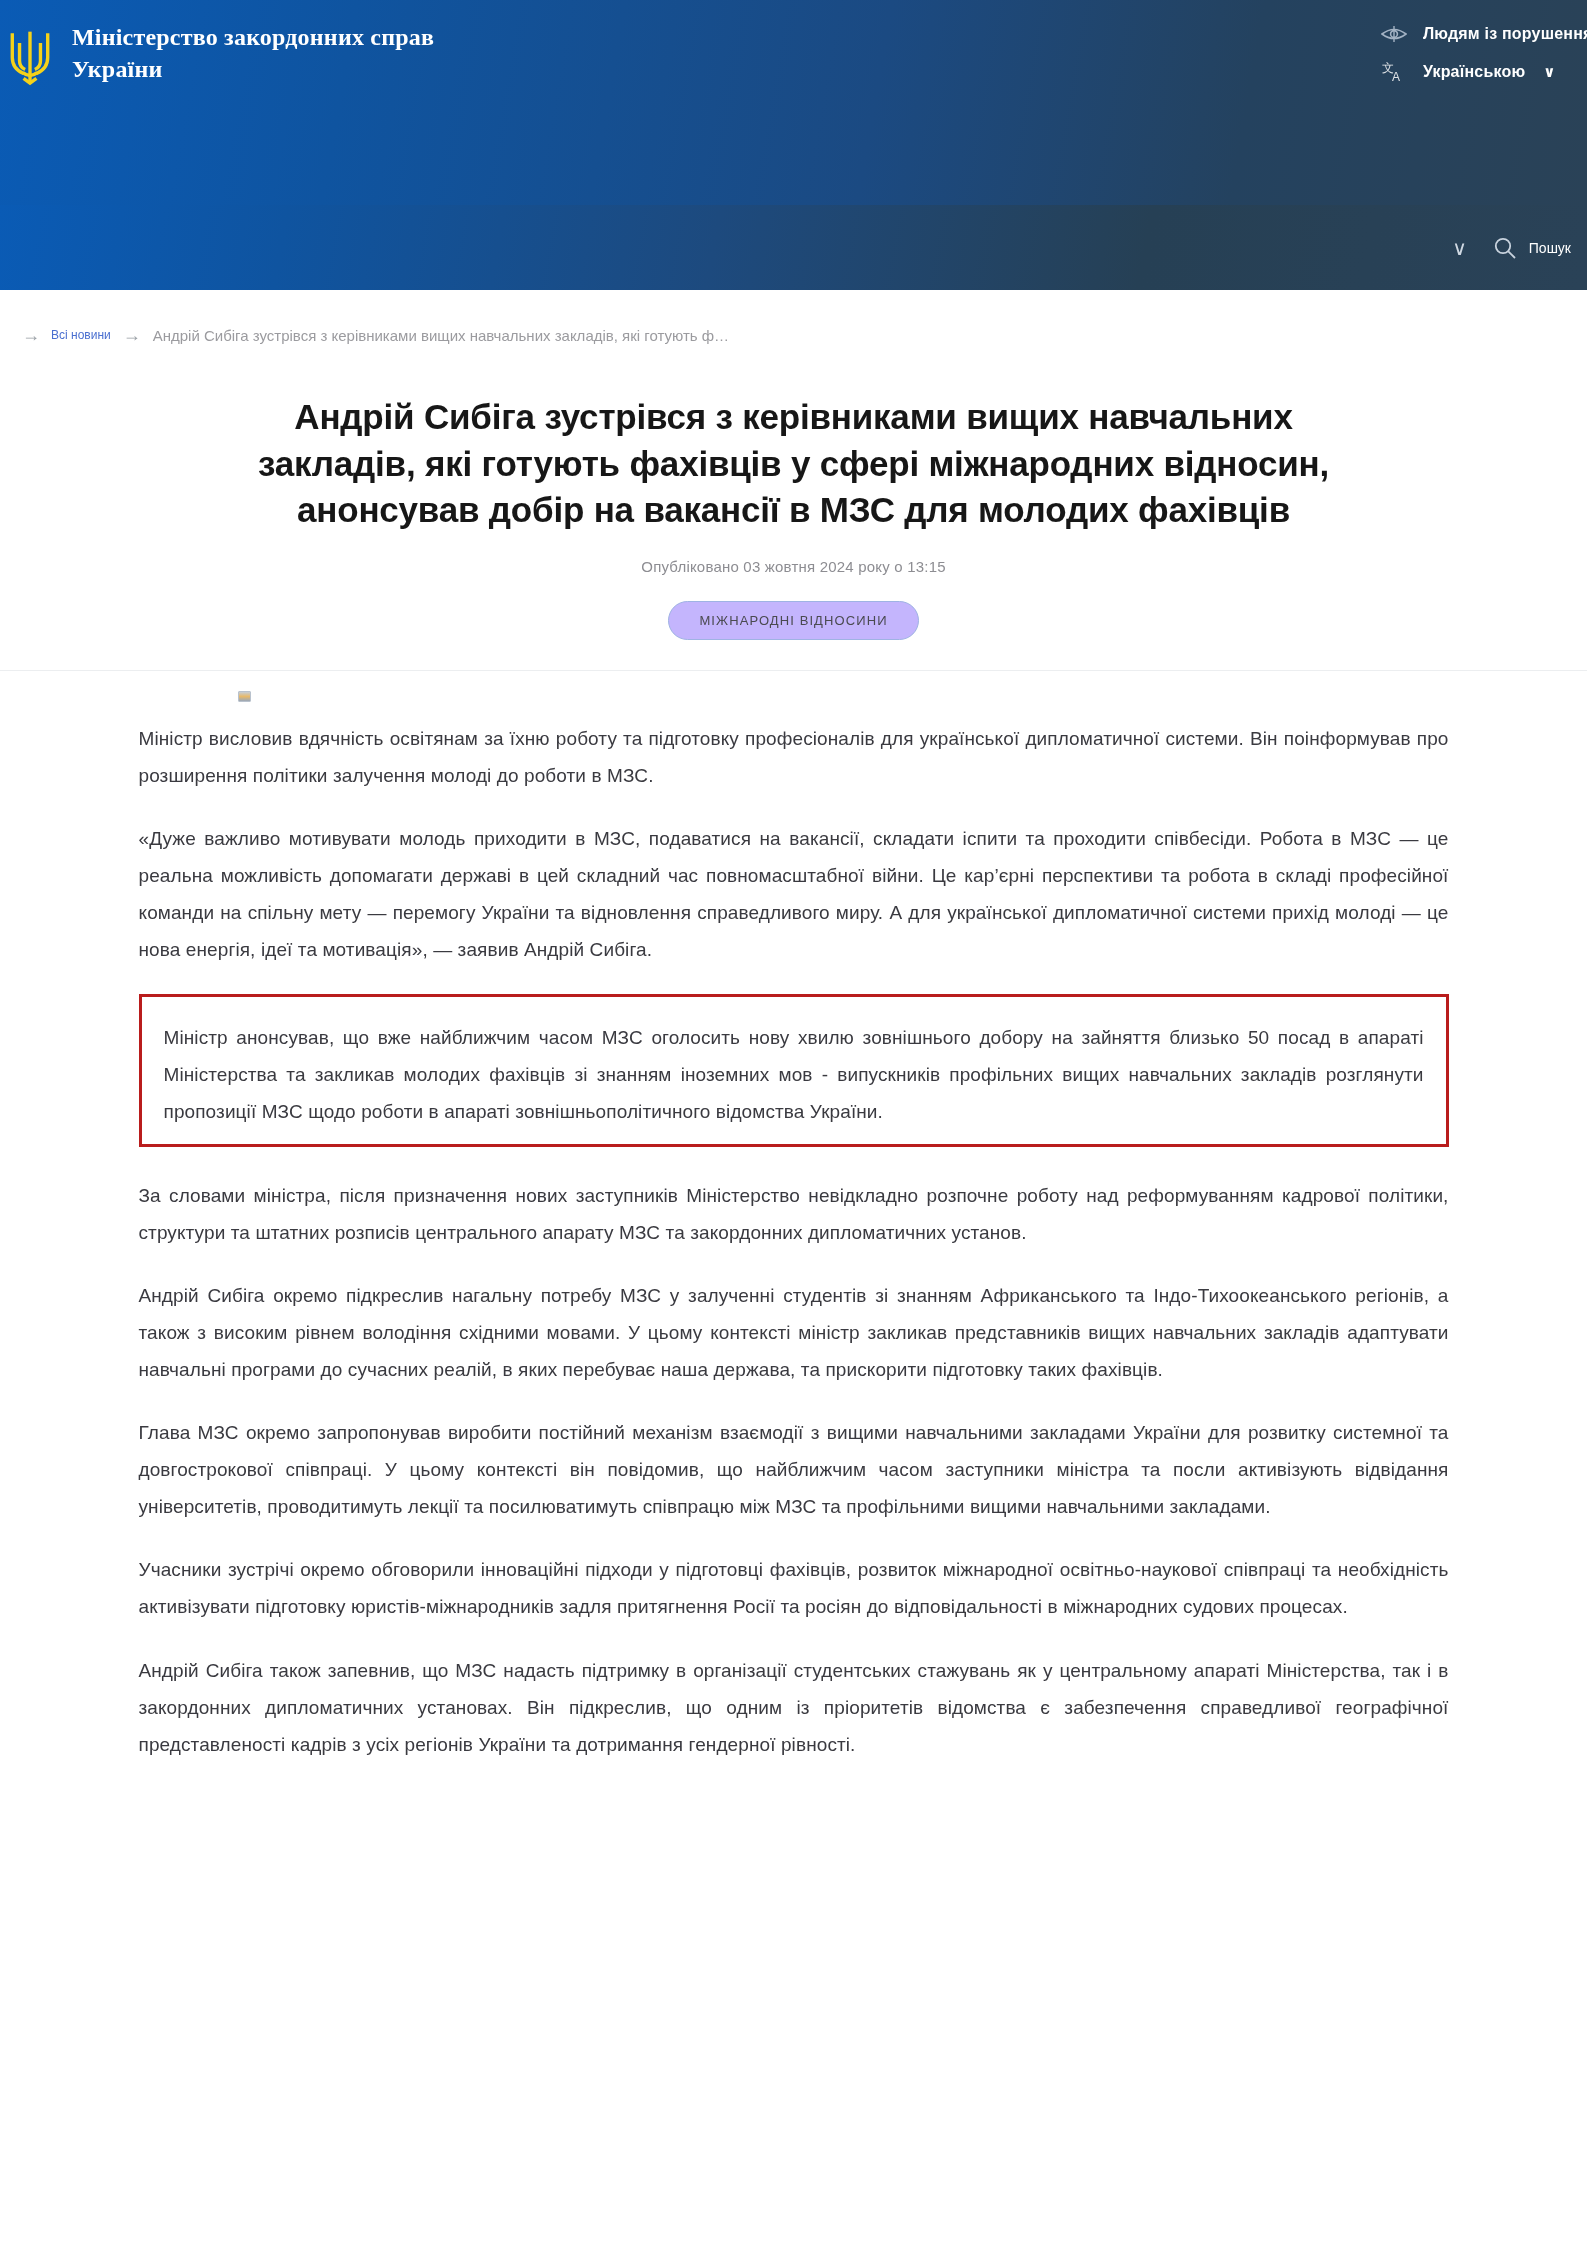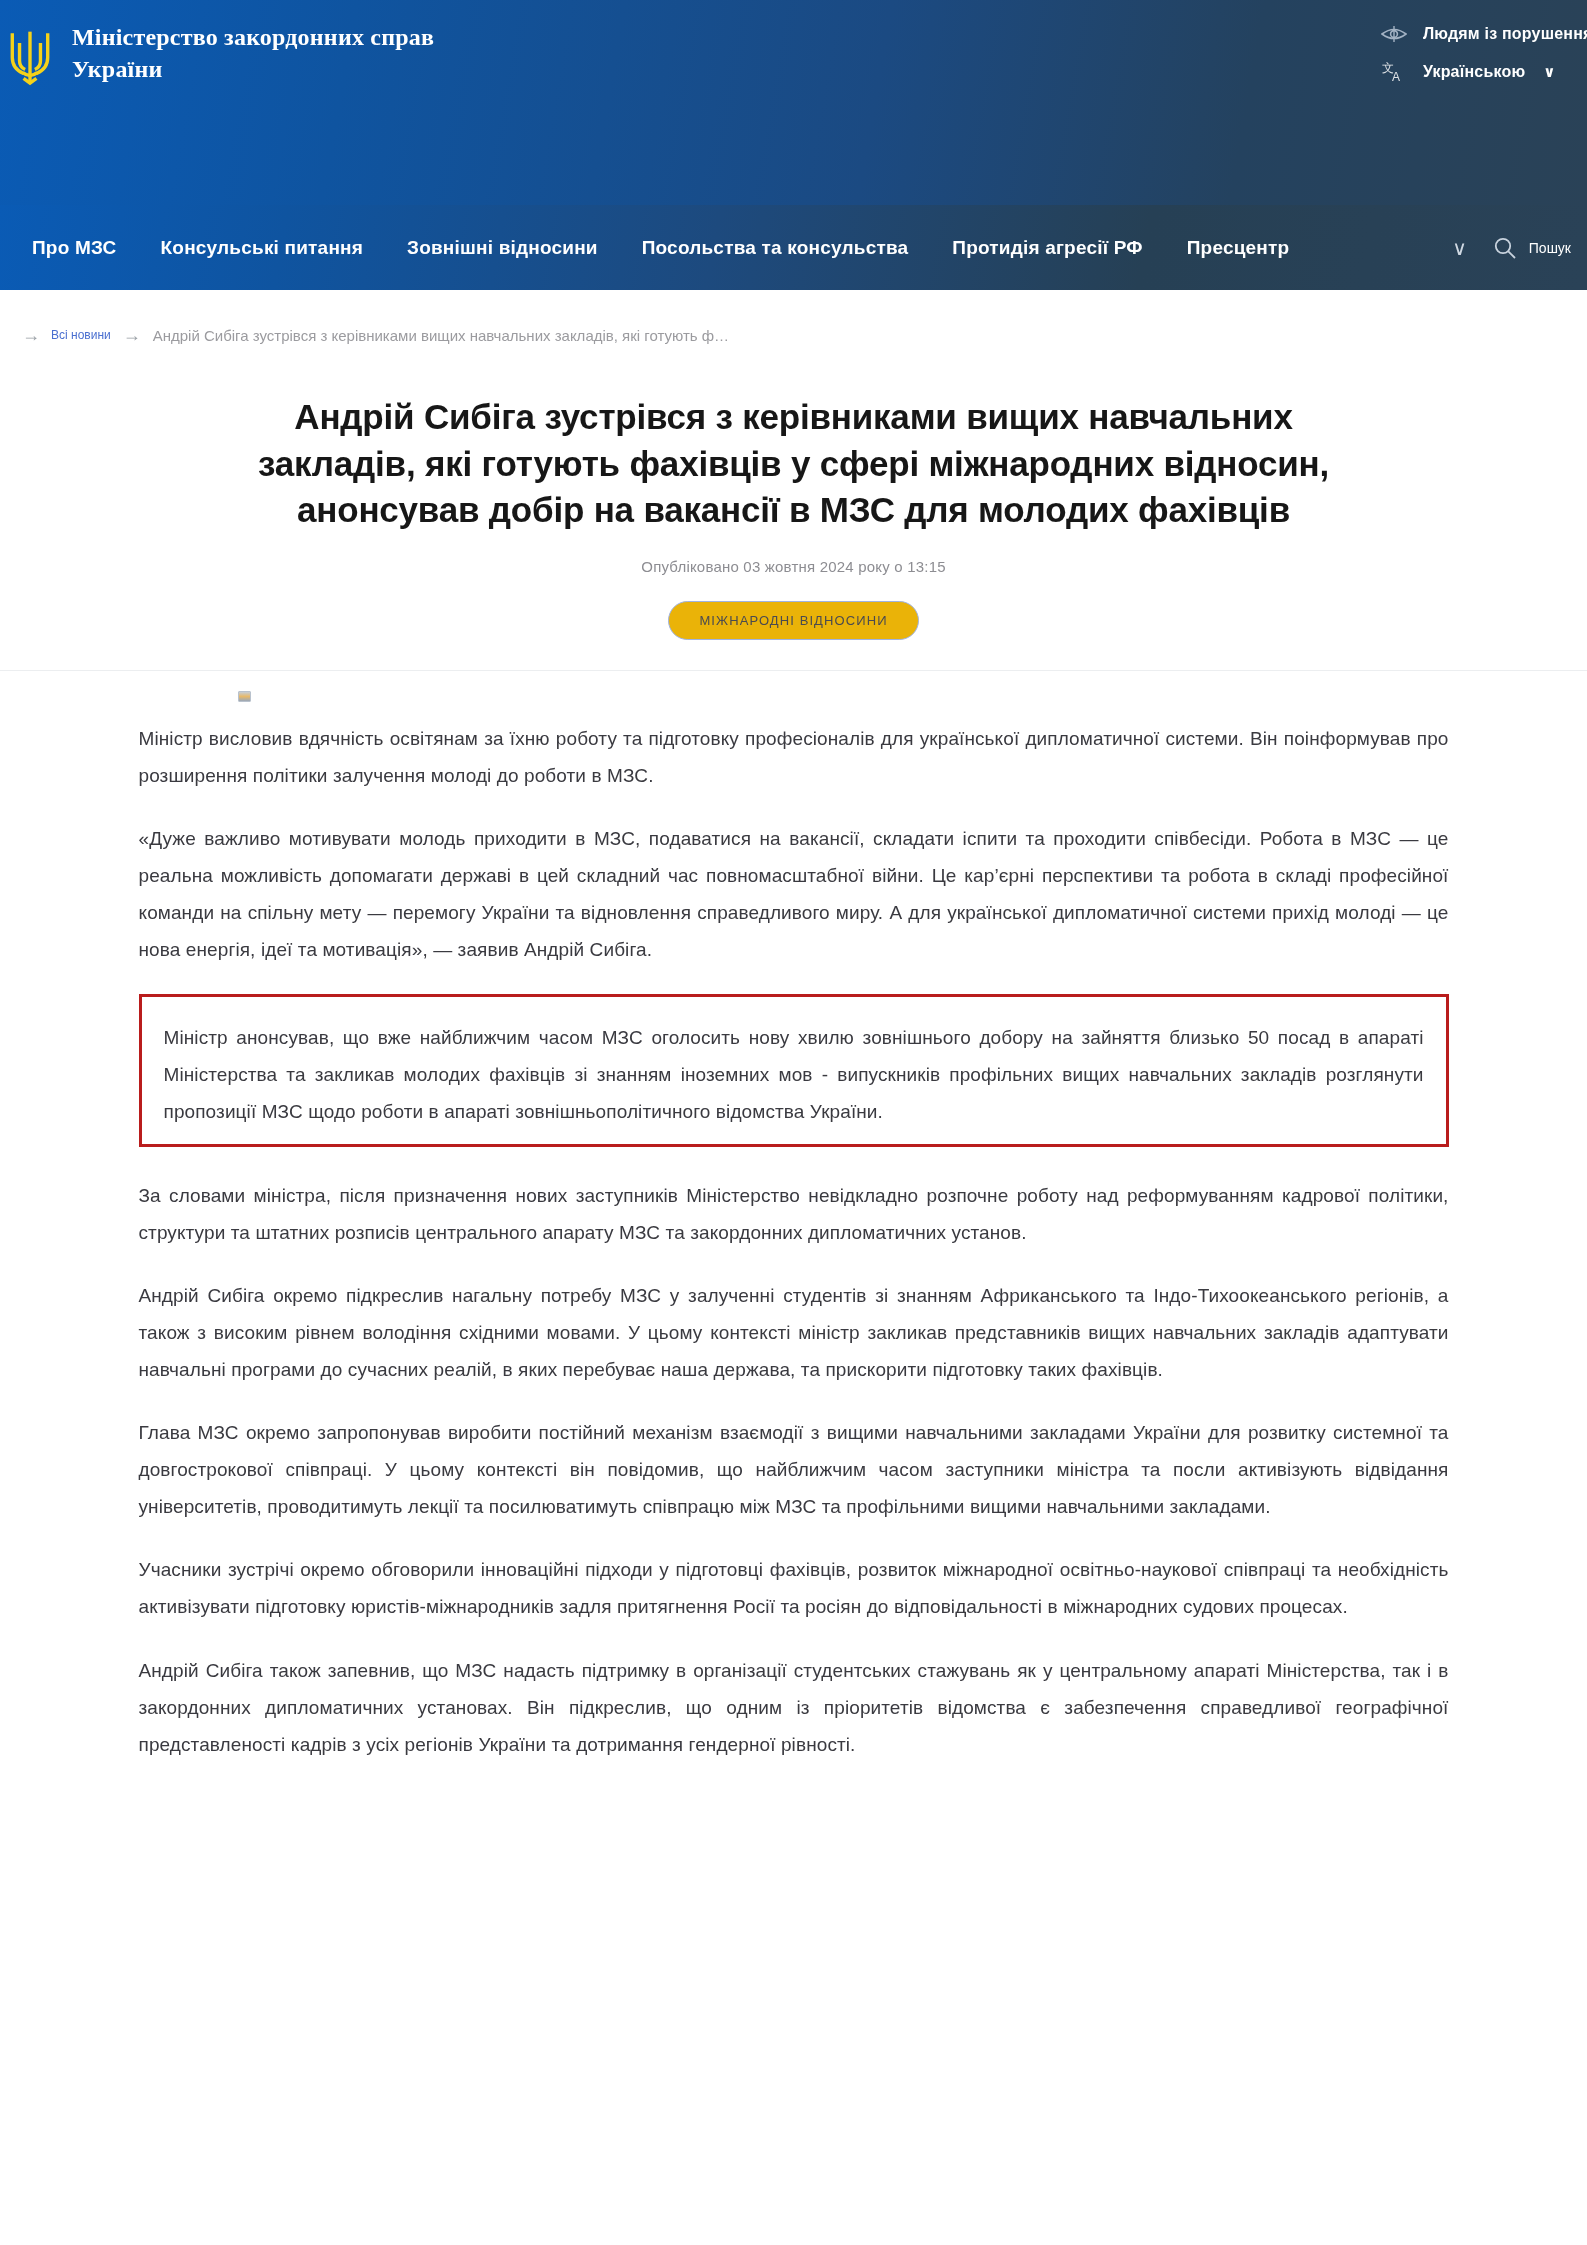--- a/index.html
+++ b/index.html
@@ -191,21 +191,21 @@
   .tag-pill {
     display: inline-block;
     border: 1px solid #9fb3e3;
     border-radius: 22px;
     padding: 11px 30px 11px 30px;
     font-size: 13px;
     letter-spacing: 1.1px;
     color: #4a4a50;
     text-transform: uppercase;
     cursor: pointer;
-    background: #eab308;
+    background: #c4b5fd;
   }
   .head-rule {
     margin-top: 30px;
     height: 1px;
     background: #eceef0;
     width: 100%;
   }
   .broken-img {
     width: 13px;
     height: 11px;
@@ -277,28 +277,20 @@
         </span>
         <span class="util-label">Українською</span>
         <span class="caret">∨</span>
       </div>
     </div>
 
   </div>
 </header>
 
 <nav class="main-nav">
-  <div class="nav-items">
-    <span class="nav-item">Про МЗС</span>
-    <span class="nav-item">Консульські питання</span>
-    <span class="nav-item">Зовнішні відносини</span>
-    <span class="nav-item">Посольства та консульства</span>
-    <span class="nav-item">Протидія агресії РФ</span>
-    <span class="nav-item">Пресцентр</span>
-  </div>
 
   <div class="nav-right">
     <span class="nav-caret">∨</span>
     <span class="search-box">
       <span class="search-ico">
         <svg width="24" height="24" viewBox="0 0 24 24">
           <circle cx="10" cy="10" r="7.2" fill="none" stroke="#c9d3de" stroke-width="1.8"></circle>
           <line x1="15.3" y1="15.3" x2="22" y2="22" stroke="#c9d3de" stroke-width="1.8"></line>
         </svg>
       </span>

